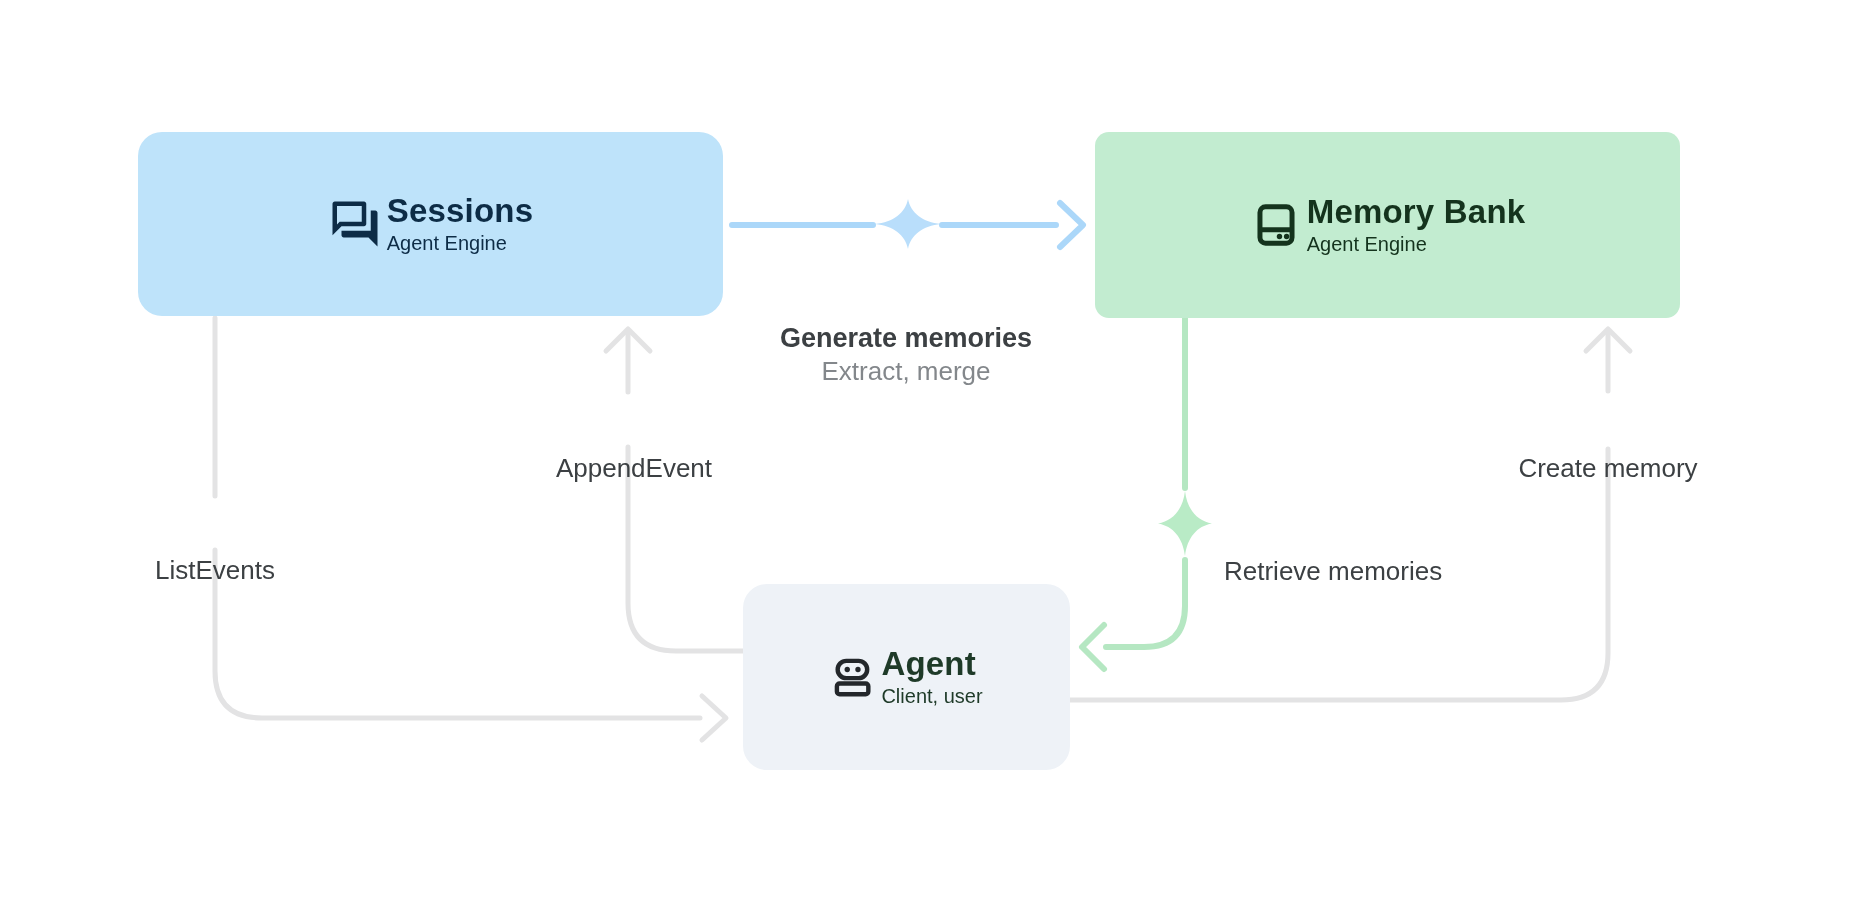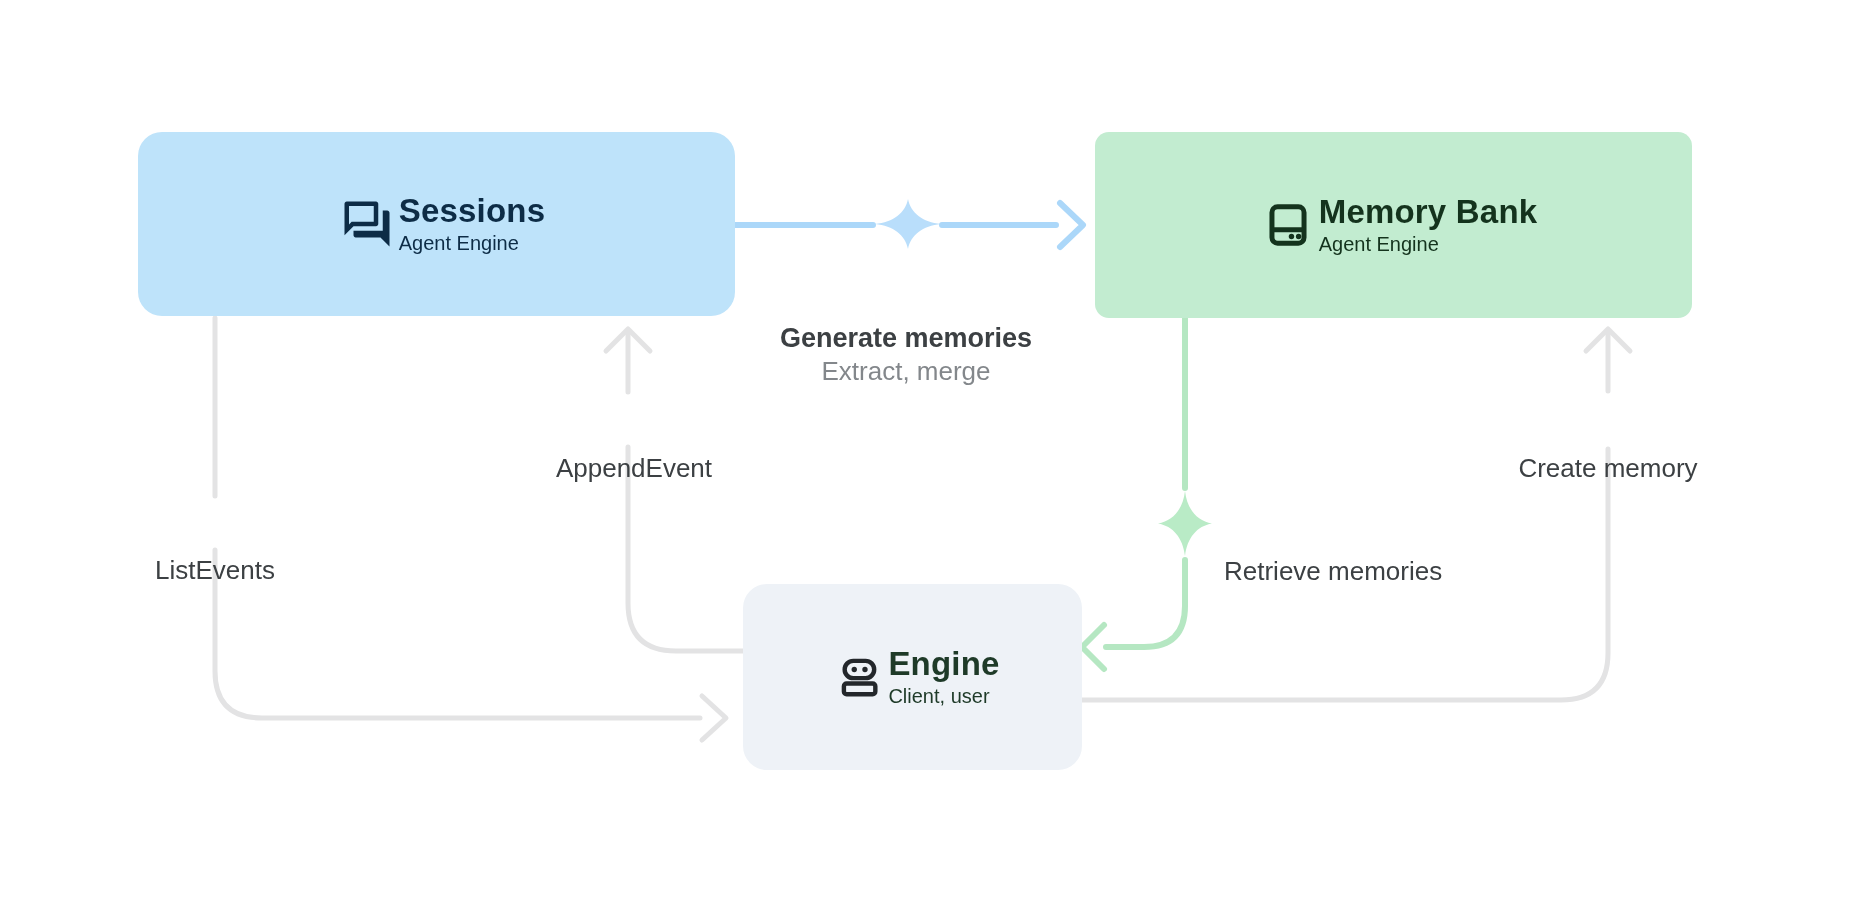--- a/index.html
+++ b/index.html
@@ -17,21 +17,21 @@
   .overlay{position:absolute;left:0;top:0;}
 
   
   .st-gray {stroke:var(--line-gray); stroke-width:5;fill:none;stroke-linecap:round;stroke-linejoin:round;}
   .st-blue {stroke:var(--line-blue); stroke-width:6;fill:none;stroke-linecap:round;stroke-linejoin:round;}
   .st-green{stroke:var(--line-green);stroke-width:6;fill:none;stroke-linecap:round;stroke-linejoin:round;}
   .fl-blue {fill:var(--sparkle-blue);}
   .fl-green{fill:var(--sparkle-green);}
 
   
-  .node{position:absolute;border-radius:24px;display:flex;align-items:center;justify-content:center;gap:5px;padding-left:12px;}
+  .node{position:absolute;border-radius:24px;display:flex;align-items:center;justify-content:center;gap:5px;}
   .node-sessions{left:138px;top:132px;width:585px;height:184px;background:var(--sessions-fill);color:var(--sessions-text);}
   .node-memory  {left:1095px;top:132px;width:585px;height:186px;background:var(--memory-fill);color:var(--memory-text);border-radius:14px;}
   .node-agent   {left:743px;top:584px;width:327px;height:186px;background:var(--agent-fill);color:var(--agent-text);}
   .node .icon{flex:0 0 auto;display:block;color:inherit;}
   .node .icon.agent-icon{color:var(--agent-icon);}
   .node .txt{display:flex;flex-direction:column;}
   .node .title{font-size:33px;font-weight:700;line-height:1.18;letter-spacing:.2px;}
   .node .sub{font-size:20px;font-weight:400;line-height:1.3;}
 
   
@@ -96,21 +96,21 @@
   </div>
 
   <div class="node node-agent">
     <svg class="icon agent-icon" width="46" height="46" viewBox="0 0 24 24">
       <rect x="4" y="3.6" width="15.4" height="9" rx="4.5" fill="none" stroke="currentColor" stroke-width="2.3"></rect>
       <circle cx="9" cy="8.1" r="1.4" fill="currentColor"></circle>
       <circle cx="14.6" cy="8.1" r="1.4" fill="currentColor"></circle>
       <rect x="3.6" y="15.4" width="16.4" height="5.6" rx="1.4" fill="none" stroke="currentColor" stroke-width="2.3"></rect>
     </svg>
     <div class="txt">
-      <div class="title">Engine</div>
+      <div class="title">Agent</div>
       <div class="sub">Client, user</div>
     </div>
   </div>
 
   <div class="lbl lbl-generate">Generate memories</div>
   <div class="lbl lbl-extract">Extract, merge</div>
   <div class="lbl lbl-retrieve">Retrieve memories</div>
   <div class="lbl lbl-list">ListEvents</div>
   <div class="lbl lbl-append">AppendEvent</div>
   <div class="lbl lbl-create">Create memory</div>

